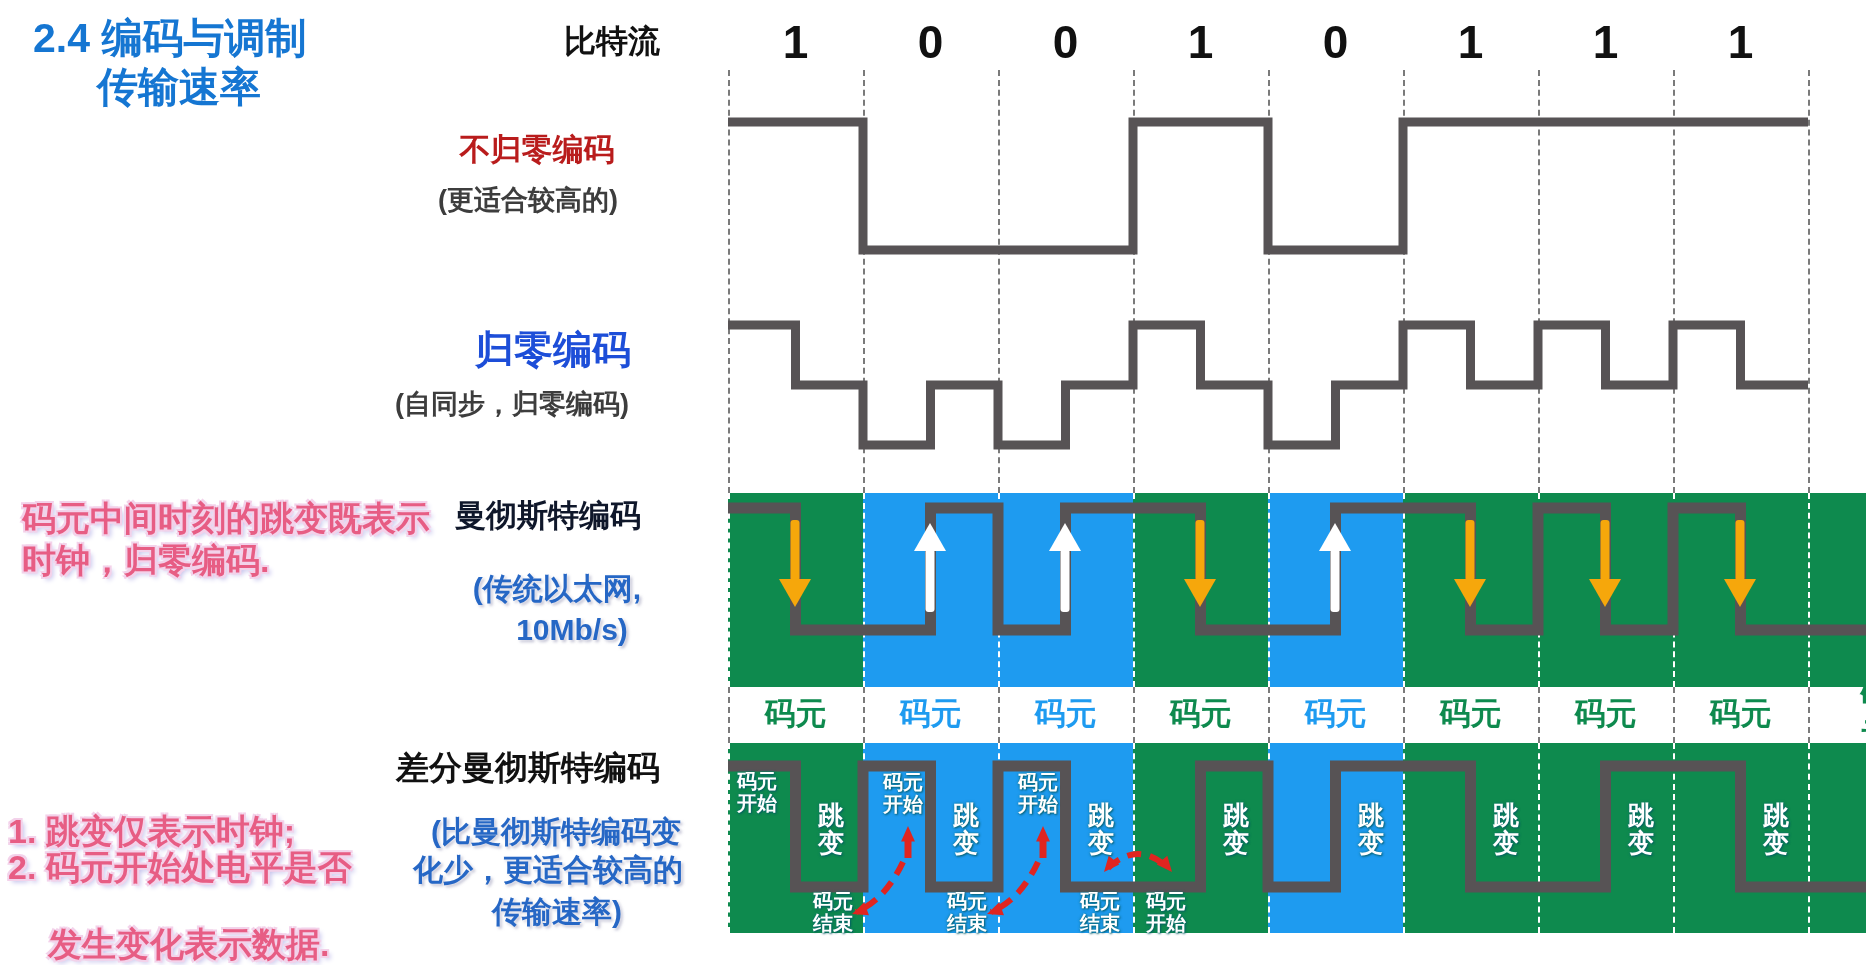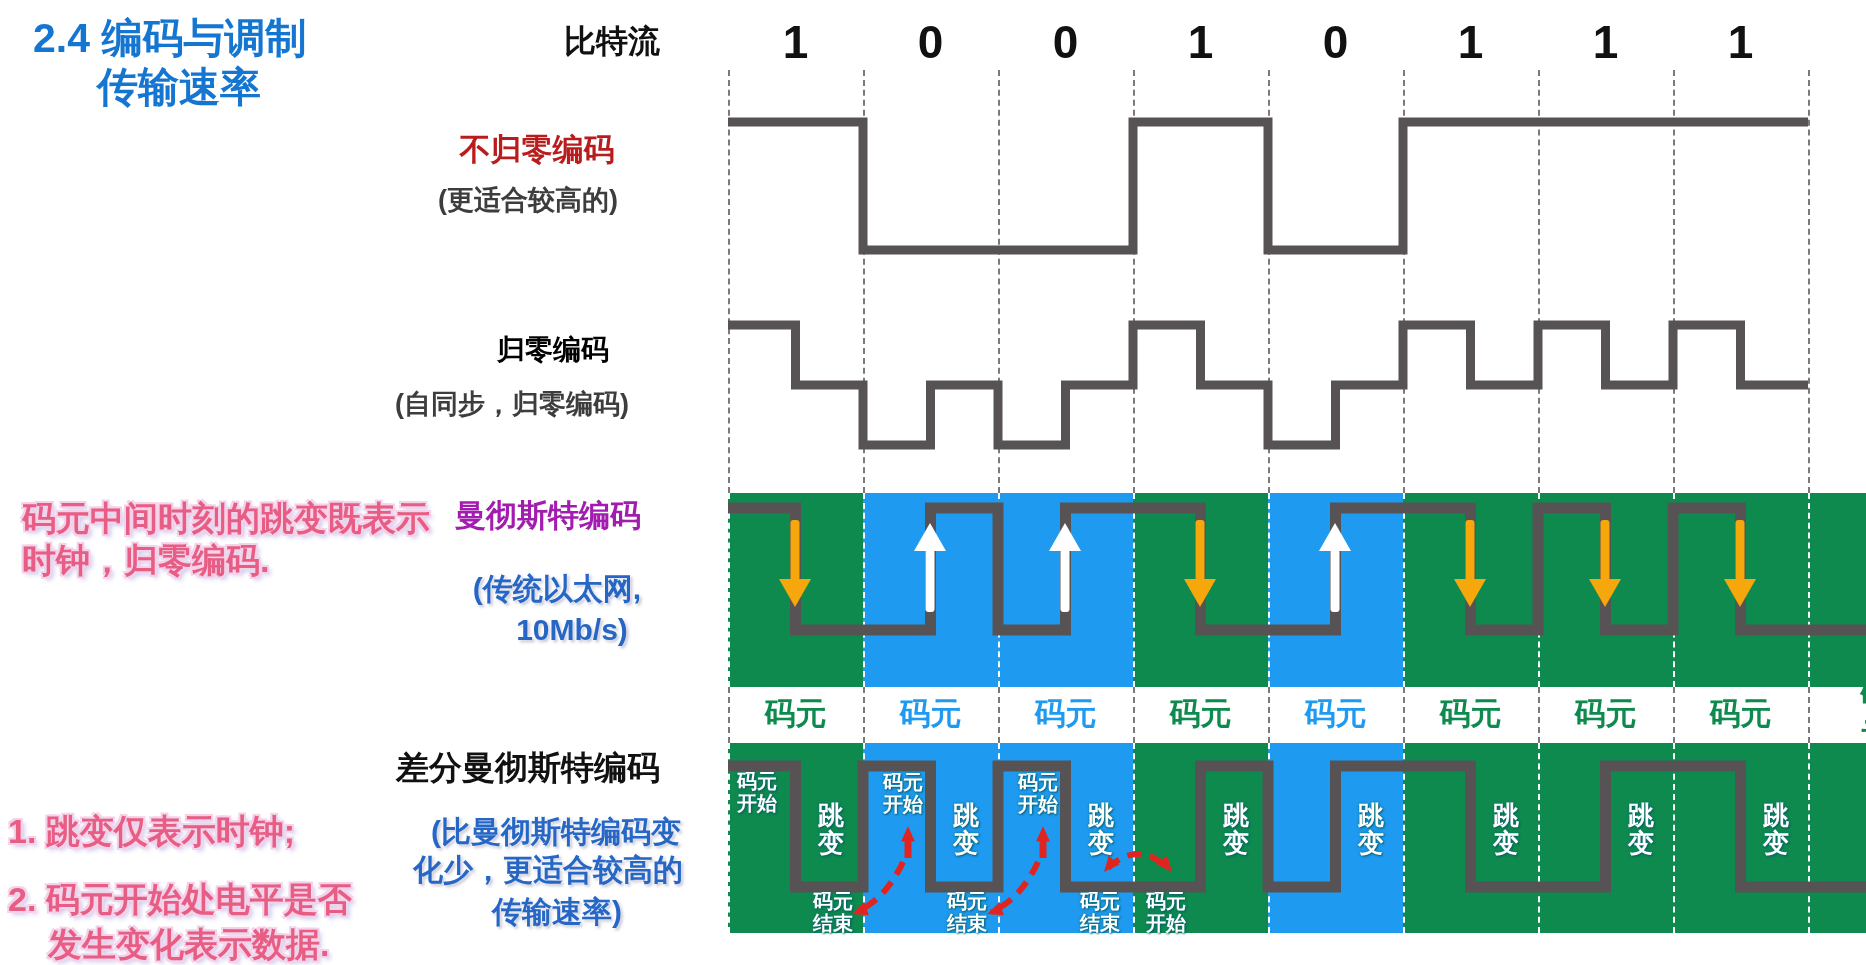--- a/index.html
+++ b/index.html
@@ -8,37 +8,37 @@
   .abs{position:absolute;}
   .lbl{position:absolute;transform:translate(-50%,-50%);white-space:nowrap;font-weight:bold;}
   .llbl{position:absolute;white-space:nowrap;font-weight:bold;transform:translate(0,-50%);}
   
   #title1{left:33px;top:38px;font-size:41px;color:#1576d2;}
   #title2{left:97px;top:87px;font-size:41px;color:#1576d2;}
   
   #bitstream-label{left:604px;top:42px;font-size:32px;color:#111;margin-left:8px;}
   #nrz-label{left:537px;top:150px;font-size:31px;color:#b91c1c;}
   #nrz-sub{left:528px;top:200px;font-size:27px;color:#3d3d3d;}
-  #rz-label{left:553px;top:350px;font-size:28px;color:#000000;}
+  #rz-label{left:553px;top:350px;font-size:39px;color:#1d4ed8;}
   #rz-sub{left:512px;top:404px;font-size:27px;color:#3d3d3d;}
-  #man-label{left:548px;top:516px;font-size:31px;color:#a21caf;}
+  #man-label{left:548px;top:516px;font-size:31px;color:#0f172a;}
   .bluelbl{color:#2667c5;text-shadow:0 0 4px #fff,2px 2px 3px rgba(120,120,160,.55);}
   #man-sub1{left:557px;top:589px;font-size:30px;}
   #man-sub2{left:572px;top:630px;font-size:30px;}
   #diff-label{left:528px;top:768px;font-size:33px;color:#111;}
   #diff-sub1{left:556px;top:832px;font-size:30px;}
   #diff-sub2{left:548px;top:870px;font-size:30px;}
   #diff-sub3{left:557px;top:912px;font-size:30px;}
   
   .pink{color:#e75d84;font-weight:bold;
         text-shadow:2px 2px 0 #f3d2ea,-2px -2px 0 #f3d2ea,2px -2px 0 #f3d2ea,-2px 2px 0 #f3d2ea,3px 3px 5px #b9b6e8;}
   #pinkA1{left:22px;top:519px;font-size:34px;}
   #pinkA2{left:22px;top:561px;font-size:34px;}
   #pinkB1{left:8px;top:832px;font-size:34px;}
-  #pinkB2{left:8px;top:900px;font-size:34px;text-align:right;}
+  #pinkB2{left:8px;top:868px;font-size:34px;text-align:right;}
   #pinkB3{left:48px;top:945px;font-size:34px;}
   
   .bit{position:absolute;transform:translate(-50%,-50%);top:42px;font-size:46px;font-weight:bold;color:#111;}
   
   .dashseg{position:absolute;width:0;border-left:2px dashed #7a7a7a;}
   .dashseg.light{border-left-color:#ffffff;}
   
   .band{position:absolute;left:728px;right:0;}
   .bit0rect{position:absolute;top:0;bottom:0;}
   

